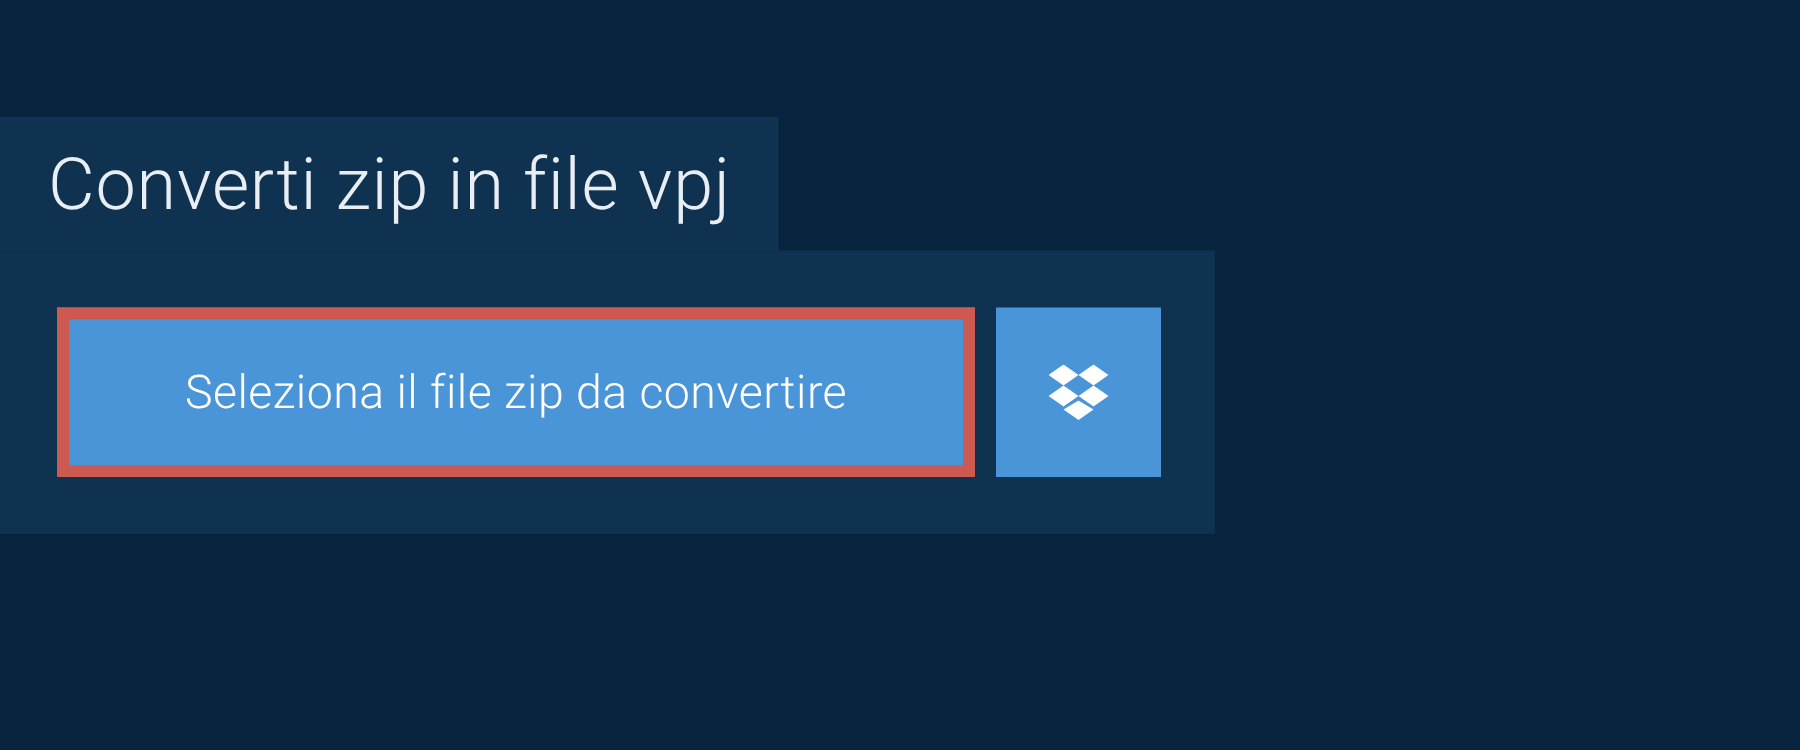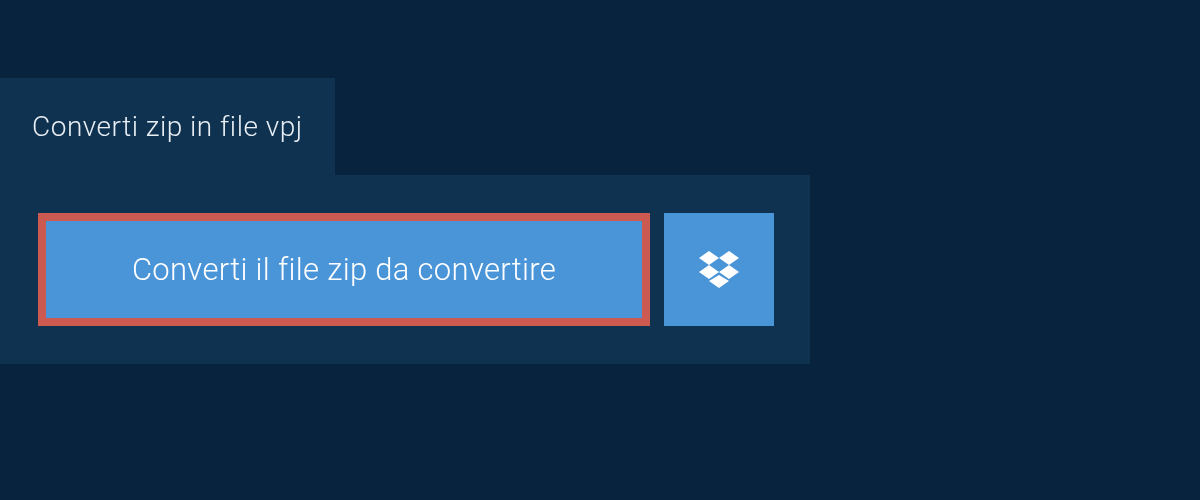--- a/index.html
+++ b/index.html
@@ -10,23 +10,23 @@
       font-family: -apple-system, BlinkMacSystemFont, 'Segoe UI', Roboto, sans-serif;
       overflow: hidden;
     }
     .tab-container {
       padding-top: 78px;
     }
     .tab {
       display: inline-block;
       background: #0f3251;
       color: #e8eef3;
-      font-size: 28px;
+      font-size: 48px;
       font-weight: 300;
-      padding: 32px 32px;
+      padding: 16px 32px;
       letter-spacing: 0.5px;
     }
     .panel {
       background: #0f3251;
       padding: 38px 38px;
       width: 810px;
     }
     .button-row {
       display: flex;
       gap: 14px;
@@ -62,21 +62,21 @@
 </head>
 <body>
 
 <div class="tab-container">
   <div class="tab">
     <span>Converti zip in file vpj</span>
   </div>
   <div class="panel">
     <div class="button-row">
       <div class="select-button">
-        <span>Converti il file zip da convertire</span>
+        <span>Seleziona il file zip da convertire</span>
       </div>
       <div class="dropbox-button">
         <svg class="dropbox-icon" viewBox="0 0 40 38">
           <path d="M10 0 L20 7 L10 14 L0 7 Z"></path>
           <path d="M30 0 L40 7 L30 14 L20 7 Z"></path>
           <path d="M10 14 L20 21 L10 28 L0 21 Z"></path>
           <path d="M30 14 L40 21 L30 28 L20 21 Z"></path>
           <path d="M10 30 L20 24 L30 30 L20 37 Z"></path>
         </svg>
       </div>

